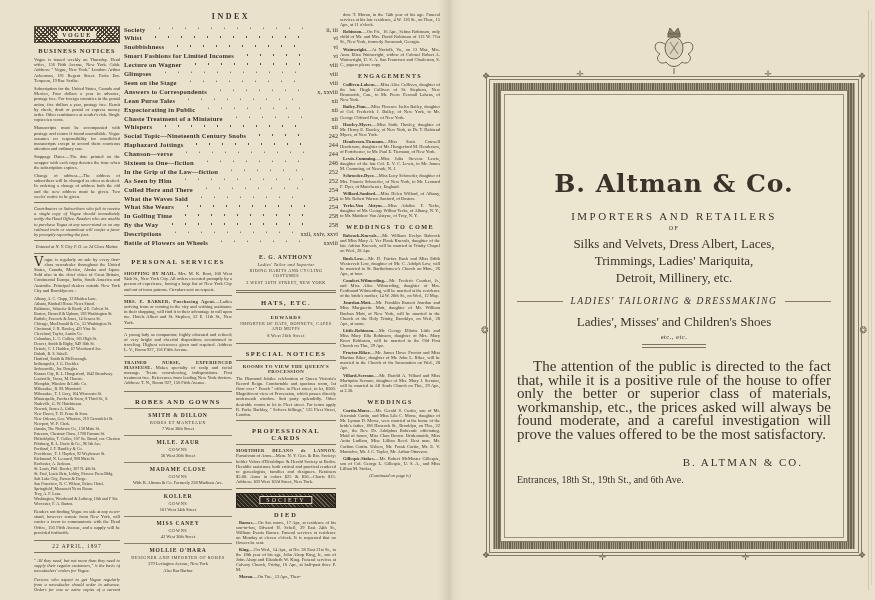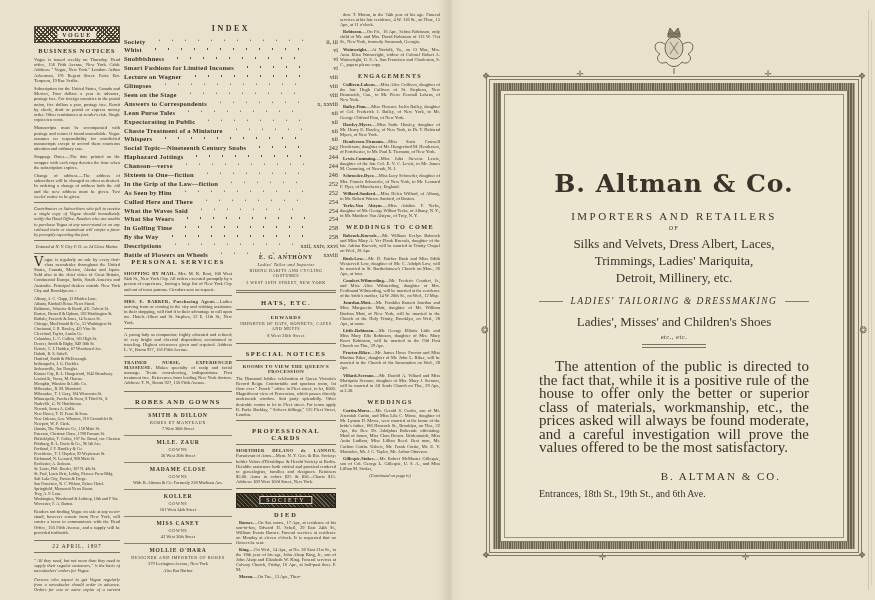--- a/index.html
+++ b/index.html
@@ -37,21 +37,21 @@
   .vogue-banner span{position:absolute;left:50%;top:50%;transform:translate(-50%,-50%);
     background:#e9e1cb;padding:1px 5px;font-size:6px;font-weight:bold;letter-spacing:1.5px;}
   .bn-heading{font-size:6.4px;font-weight:bold;letter-spacing:1px;text-align:center;margin:3px 0 3px;}
   .dealer{font-size:4.1px;line-height:5px;padding-left:3px;text-indent:-3px;white-space:nowrap;overflow:hidden;}
   .dropcap::first-letter{font-size:13px;float:left;line-height:10px;padding-right:1px;font-family:"DejaVu Serif",serif;}
   .date-line{font-size:5.4px;letter-spacing:1px;text-align:center;
     border-top:1px solid #7d7460;border-bottom:1px solid #7d7460;padding:2.5px 0;margin:5px 0;}
   .italic-block{font-style:italic;}
 
   
-  .lp-index{position:absolute;left:94px;top:16px;width:214px;}
+  .lp-index{position:absolute;left:94px;top:4px;width:214px;}
   .index-title{font-size:8px;font-weight:bold;letter-spacing:2.5px;text-align:center;margin-bottom:4px;}
   .idx-row{display:flex;align-items:baseline;font-size:6.6px;line-height:8.3px;}
   .idx-label{font-weight:bold;white-space:nowrap;letter-spacing:.2px;}
   .idx-dots{flex:1;height:1em;margin:0 3px;
     background-image:radial-gradient(circle,#574f40 .6px,transparent .8px);
     background-size:13px 100%;background-position:4px 70%;background-repeat:repeat-x;}
   .idx-page{white-space:nowrap;font-size:6.2px;min-width:30px;text-align:right;}
 
   
   .lp-col2{position:absolute;left:94px;top:244px;width:108px;height:342px;overflow:hidden;}
@@ -81,21 +81,21 @@
   .sec-head{font-size:6.2px;font-weight:bold;letter-spacing:1.4px;text-align:center;margin:5px 0 3px;}
 
   
   .ad-frame{position:absolute;left:34px;top:76px;width:376px;height:480px;}
   .f-outer{position:absolute;inset:0;border:1px solid #847b66;padding:2px;}
   .f-mid{height:100%;border:1px solid #847b66;padding:3px;box-sizing:border-box;}
   .f-hatch{height:100%;box-sizing:border-box;padding:7px;
     background:repeating-linear-gradient(90deg,#a79e88 0 1px,#6d6550 1px 2.2px);}
   .f-inner{height:100%;box-sizing:border-box;background:#ece5d0;border:1px solid #847b66;
     box-shadow:inset 0 0 0 3px #ece5d0, inset 0 0 0 4px #9a917c;
-    padding:26px 38px 10px;overflow:hidden;}
+    padding:26px 16px 10px;overflow:hidden;}
   .orn{position:absolute;color:#6d6550;font-size:9px;line-height:9px;}
   .crest{position:absolute;left:50%;top:-52px;transform:translateX(-50%);}
   .ad-name{font-family:"DejaVu Serif",serif;font-weight:bold;font-size:25px;text-align:center;
     letter-spacing:1px;margin-top:52px;}
   .ad-importers{font-size:11px;letter-spacing:2.5px;text-align:center;margin-top:12px;}
   .ad-of{font-size:6px;letter-spacing:1.5px;text-align:center;margin-top:3px;}
   .ad-goods{font-size:13px;text-align:center;line-height:17px;margin-top:4px;}
   .ad-tailoring{display:flex;align-items:center;gap:8px;margin-top:10px;}
   .ad-tailoring .t-rule{flex:1;border-top:1px solid #847b66;}
   .ad-tailoring .t-text{font-style:italic;font-size:9.5px;letter-spacing:1.5px;white-space:nowrap;}

